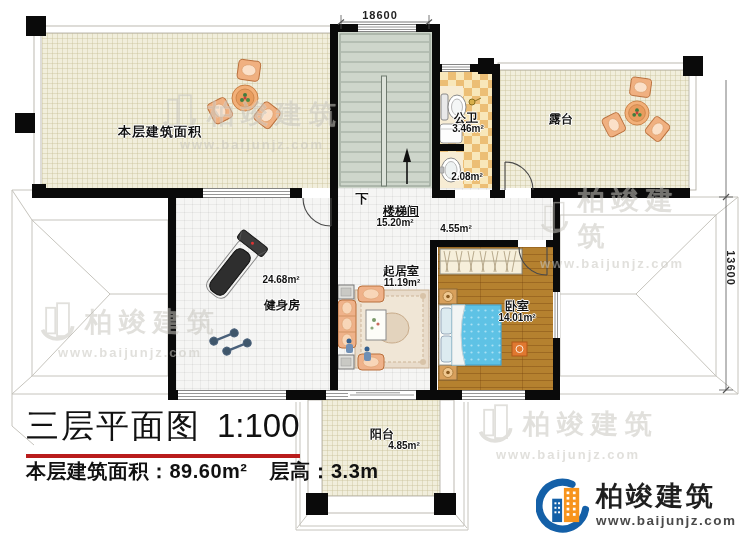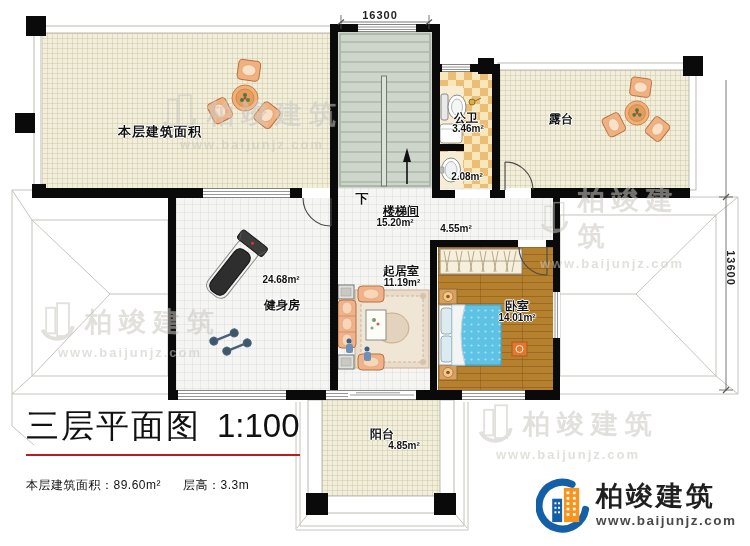--- a/index.html
+++ b/index.html
@@ -33,24 +33,24 @@
   .dim-rot{transform:translate(-50%,-50%) rotate(90deg);}
   
   .watermark{position:absolute;transform:translate(-50%,-50%);z-index:20;display:flex;
     flex-direction:column;align-items:center;pointer-events:none;opacity:.55;}
   .wm-row{display:flex;align-items:center;gap:8px;}
   .wm-brand{font-size:27px;font-weight:bold;letter-spacing:7px;color:#c9c7c0;
     text-shadow:0 0 1px #ffffff;}
   .wm-url{font-size:13px;font-weight:bold;letter-spacing:2px;color:#c9c7c0;margin-top:2px;}
   
   .title-block{position:absolute;left:26px;top:404px;z-index:30;color:#111;}
-  .title-main{display:inline-block;border-bottom:2px solid #b91c1c;padding-bottom:5px;
+  .title-main{display:inline-block;border-bottom:4px solid #b91c1c;padding-bottom:5px;
     font-size:33px;font-weight:500;letter-spacing:2px;}
   .title-scale{margin-left:16px;letter-spacing:0;}
-  .title-sub{margin-top:21px;font-size:12px;font-weight:400;letter-spacing:.5px;}
+  .title-sub{margin-top:0;font-size:20px;font-weight:700;letter-spacing:.5px;}
   .title-sub span{margin-right:22px;}
   
   .logo{position:absolute;left:536px;top:476px;z-index:30;display:flex;align-items:center;gap:6px;}
   .logo-text{display:flex;flex-direction:column;}
   .logo-brand{font-size:27px;font-weight:bold;color:#1f1f1f;letter-spacing:3px;line-height:1.1;}
   .logo-url{font-size:13.5px;font-weight:bold;color:#4a4a4a;letter-spacing:1.5px;margin-top:2px;}
 </style>
 </head>
 <body>
 
@@ -360,21 +360,21 @@
   <div class="room-label room-area" style="left:456px;top:229px;">4.55m²</div>
   <div class="room-label" style="left:282px;top:269px;margin-top:36px;">健身房</div>
   <div class="room-label room-area" style="left:281px;top:280px;">24.68m²</div>
   <div class="room-label" style="left:401px;top:271px;">起居室</div>
   <div class="room-label room-area" style="left:402px;top:283px;text-align:right;">11.19m²</div>
   <div class="room-label" style="left:517px;top:306px;">卧室</div>
   <div class="room-label room-area" style="left:517px;top:318px;">14.01m²</div>
   <div class="room-label" style="left:382px;top:434px;">阳台</div>
   <div class="room-label room-area" style="left:381px;top:446px;margin-left:23px;">4.85m²</div>
 
-  <div class="dim-label" style="left:380px;top:15px;">16300</div>
+  <div class="dim-label" style="left:380px;top:15px;">18600</div>
   <div class="dim-label dim-rot" style="left:731px;top:268px;">13600</div>
 
   <div class="title-block">
     <div class="title-main">
       <span>三层平面图</span><span class="title-scale">1:100</span>
     </div>
     <div class="title-sub">
       <span>本层建筑面积：89.60m²</span><span>层高：3.3m</span>
     </div>
   </div>

